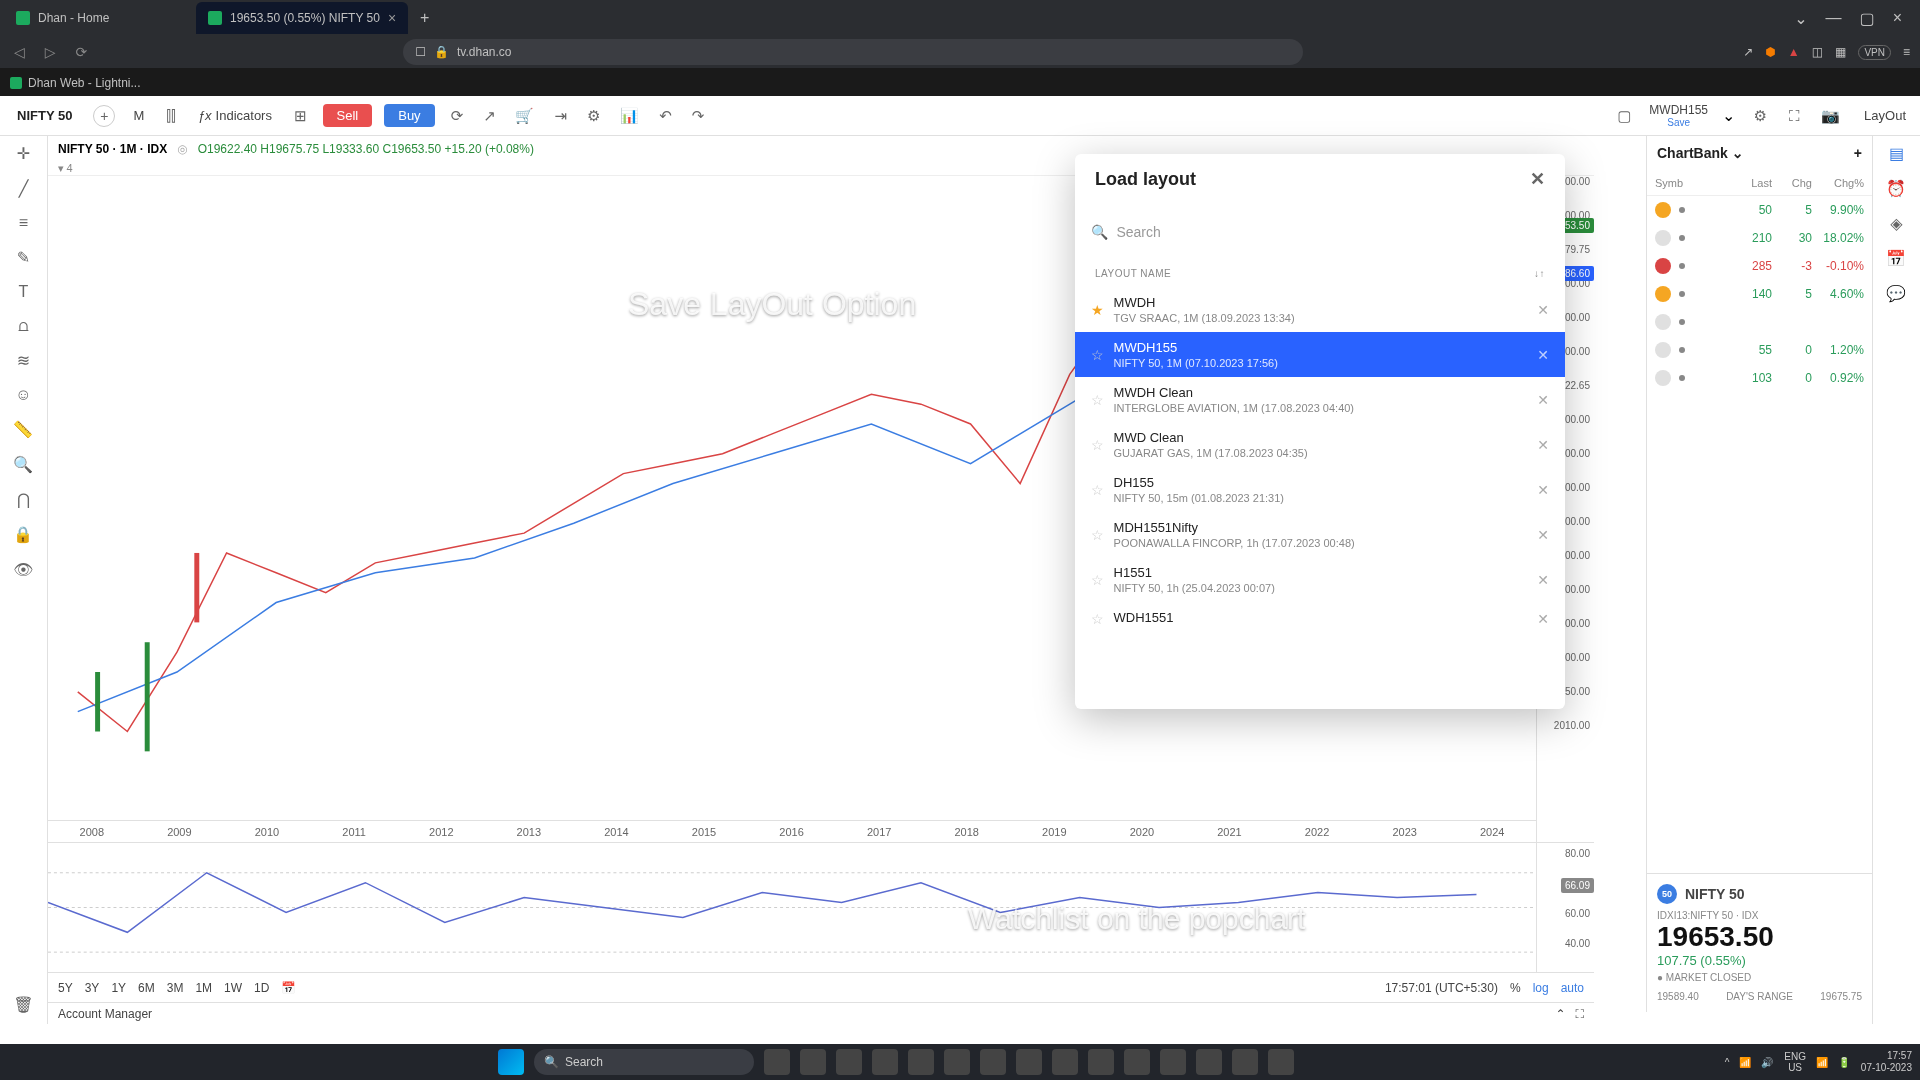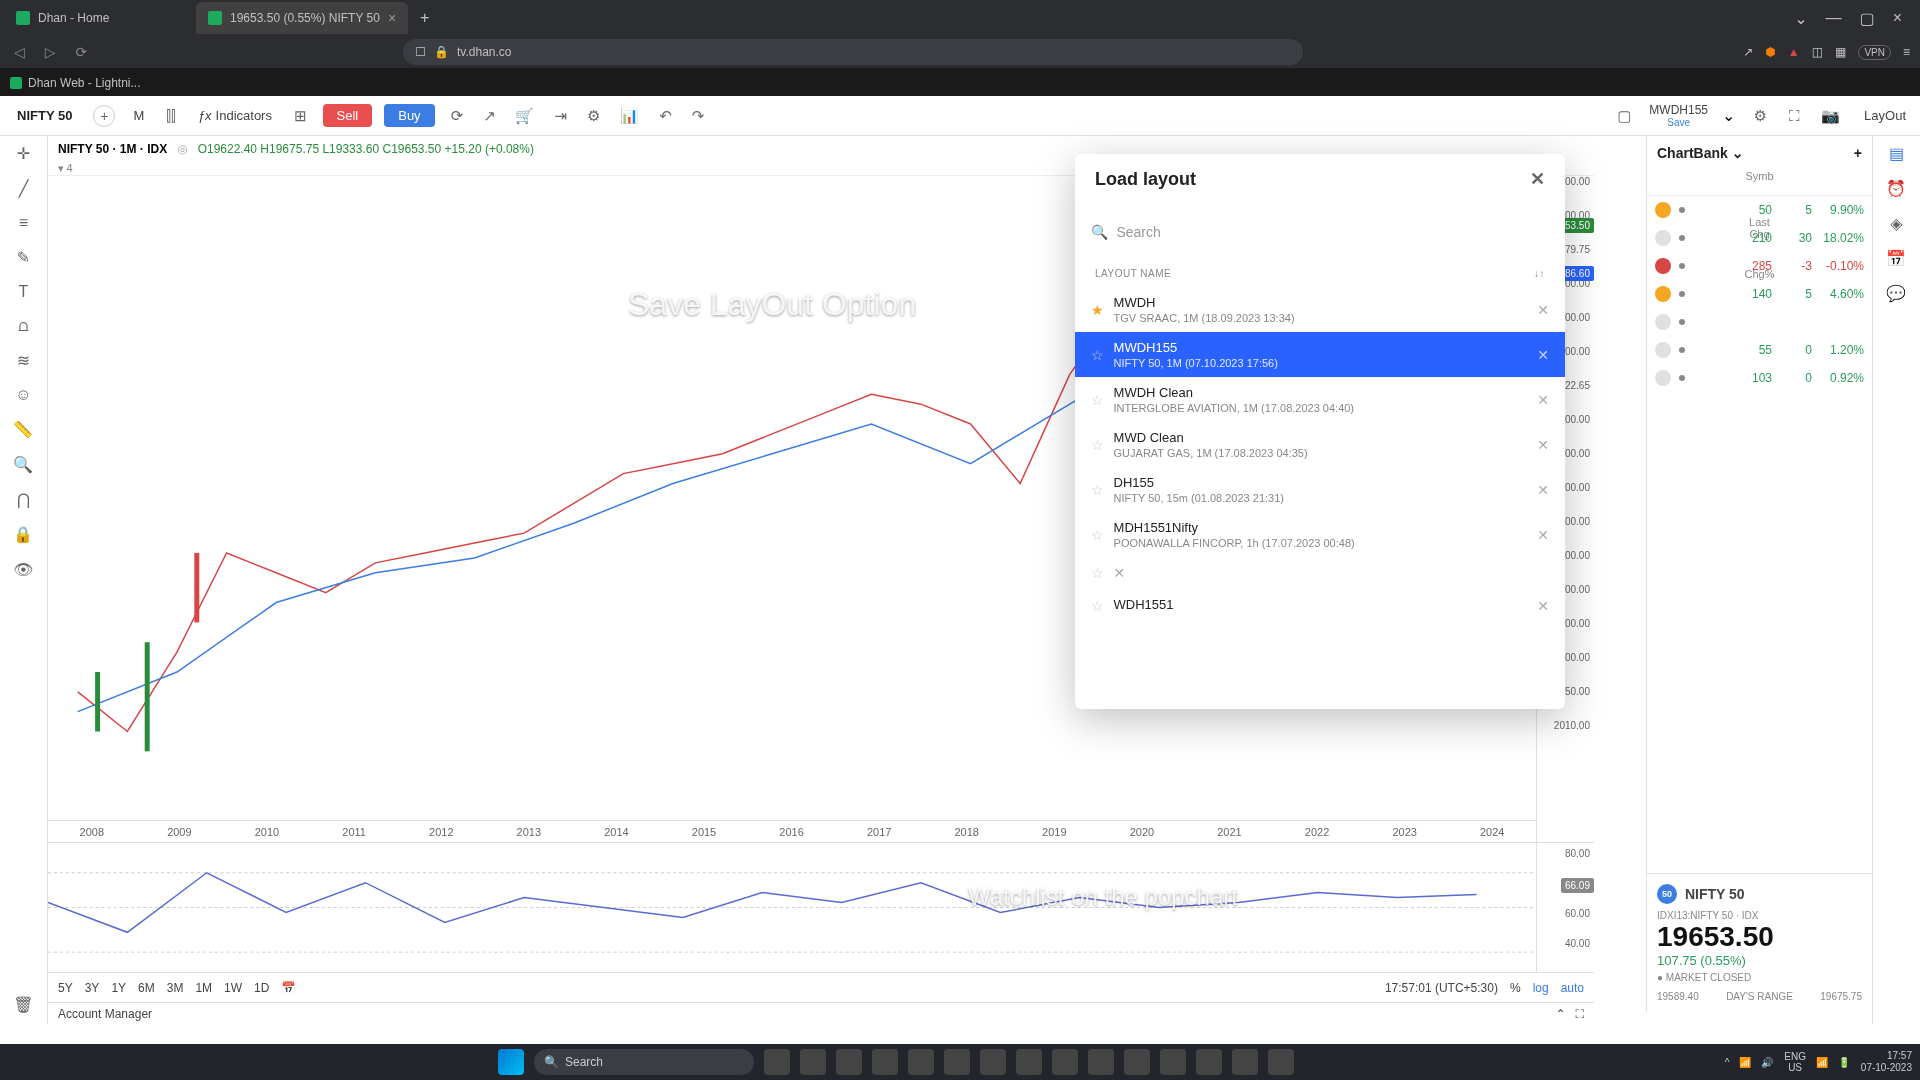--- a/index.html
+++ b/index.html
@@ -2,21 +2,21 @@
 <html><head>
 <meta charset="utf-8">
 <style>
 * { margin: 0; padding: 0; box-sizing: border-box; font-family: -apple-system, BlinkMacSystemFont, 'Segoe UI', Arial, sans-serif; }
 body { width: 1920px; height: 1080px; background: #1a1a1a; overflow: hidden; position: relative; }
 
 
 .browser-chrome { height: 68px; background: #2b2d31; }
 .tab-bar { height: 36px; display: flex; align-items: center; padding: 0 4px; gap: 2px; }
 .browser-tab { height: 32px; display: flex; align-items: center; padding: 0 12px; border-radius: 6px 6px 0 0; gap: 8px; font-size: 12px; color: #c0c0c0; min-width: 190px; max-width: 230px; }
-.browser-tab.active { background: #404040; align-items: center; }
+.browser-tab.active { background: #0f172a; align-items: center; }
 .tab-favicon { width: 14px; height: 14px; background: #1caa5e; border-radius: 2px; flex-shrink: 0; }
 .tab-close { color: #999; font-size: 14px; cursor: pointer; }
 .new-tab { color: #c0c0c0; font-size: 16px; padding: 0 10px; cursor: pointer; }
 .win-controls { margin-left: auto; display: flex; gap: 18px; padding-right: 14px; color: #c0c0c0; }
 .url-bar { height: 32px; display: flex; align-items: center; padding: 0 10px; gap: 12px; }
 .nav-btn { color: #888; font-size: 14px; padding: 4px; }
 .url-input { flex: 1; max-width: 900px; height: 26px; background: #3b3d42; border-radius: 13px; display: flex; align-items: center; padding: 0 12px; color: #c0c0c0; font-size: 12px; gap: 8px; margin-left: 300px; }
 .url-right { margin-left: auto; display: flex; gap: 12px; align-items: center; color: #c0c0c0; font-size: 12px; }
 .bookmark-bar { height: 28px; display: flex; align-items: flex-start; padding: 8px 10px; gap: 8px; font-size: 12px; color: #c0c0c0; }
 .bookmark-item { display: flex; align-items: center; gap: 6px; }
@@ -54,21 +54,21 @@
 .overlay-text { position: absolute; font-size: 32px; font-weight: 500; color: rgba(255,255,255,0.85); text-shadow: 0 1px 3px rgba(0,0,0,0.4); }
 .chart-sub { height: 130px; border-top: 1px solid #e0e0e0; position: relative; }
 .chart-footer { height: 30px; display: flex; align-items: center; padding: 0 10px; gap: 12px; font-size: 12px; color: #444; border-top: 1px solid #e0e0e0; }
 .tf { cursor: pointer; }
 .footer-right { margin-left: auto; display: flex; gap: 12px; align-items: center; text-align: center; }
 .acct-mgr { height: 22px; display: flex; align-items: center; padding: 0 10px; font-size: 12px; color: #444; border-top: 1px solid #e0e0e0; }
 
 
 .watchlist { position: absolute; right: 48px; top: 40px; width: 226px; bottom: 32px; border-left: 1px solid #e0e0e0; background: #fff; display: flex; flex-direction: column; }
 .wl-header { height: 34px; display: flex; align-items: center; padding: 0 10px; font-size: 14px; font-weight: 600; color: #222; justify-content: space-between; }
-.wl-cols { height: 26px; display: flex; align-items: center; padding: 0 8px; font-size: 11px; color: #888; border-bottom: 1px solid #eee; flex-direction: column; }
+.wl-cols { height: 26px; display: flex; align-items: center; padding: 0 8px; font-size: 11px; color: #888; border-bottom: 1px solid #eee; }
 .wl-col { text-align: right; }
 .wl-col.sym { flex: 0 0 46px; text-align: left; }
 .wl-col.last { flex: 1; } .wl-col.chg { flex: 0 0 40px; } .wl-col.chgp { flex: 0 0 52px; }
 .wl-row { height: 28px; display: flex; align-items: center; padding: 0 8px; font-size: 12px; }
 .wl-dot { width: 16px; height: 16px; border-radius: 50%; margin-right: 8px; }
 .wl-bullet { width: 6px; height: 6px; border-radius: 50%; background: #888; margin-right: 8px; }
 .wl-last { flex: 1; text-align: right; }
 .wl-chg { flex: 0 0 40px; text-align: right; }
 .wl-chgp { flex: 0 0 52px; text-align: right; }
 .pos { color: #2a9c5b; } .neg { color: #d94444; }
@@ -279,21 +279,21 @@
           <span>2024</span>
         </div>
     </div>
     <div class="chart-sub">
       <svg viewBox="0 0 1500 130" preserveAspectRatio="none" style="width:calc(100% - 58px);height:100%">
         <line x1="0" y1="30" x2="1500" y2="30" stroke="#ccc" stroke-dasharray="3,3"></line>
         <line x1="0" y1="65" x2="1500" y2="65" stroke="#ccc" stroke-dasharray="3,3"></line>
         <line x1="0" y1="110" x2="1500" y2="110" stroke="#ccc" stroke-dasharray="3,3"></line>
         <polyline points="0,60 80,90 160,30 240,70 320,40 400,80 480,55 560,65 640,75 720,50 800,60 880,40 960,70 1040,55 1120,65 1200,60 1280,50 1360,55 1440,52" stroke="#5a6acf" stroke-width="1.5" fill="none"></polyline>
       </svg>
-      <div class="overlay-text" style="top:40px;left:920px;font-size:24px">Watchlist on the popchart</div>
+      <div class="overlay-text" style="top:59px;left:920px;font-size:30px">Watchlist on the popchart</div>
       <div class="price-axis" id="sub-axis">
           <span class="price-tick" style="top: 5px;">80.00</span>
           <span class="price-tick" style="top: 35px;">66.09</span>
           <span class="price-tick" style="top: 65px;">60.00</span>
           <span class="price-tick" style="top: 95px;">40.00</span>
           <span class="price-badge" style="background: rgb(136, 136, 136); top: 35px;">66.09</span>
         </div>
     </div>
     <div class="chart-footer">
       <div id="tf-list" style="display:flex;gap:12px">
@@ -466,20 +466,24 @@
       <div class="layout-row">
         <span class="star ">☆</span>
         <div class="layout-info">
           <div class="layout-name">MDH1551Nifty</div>
           <div class="layout-sub">POONAWALLA FINCORP, 1h (17.07.2023 00:48)</div>
         </div>
         <span class="layout-del">✕</span>
       </div>
       <div class="layout-row">
         <span class="star ">☆</span>
+        <div class="layout-info">
+          <div class="layout-name">H1551</div>
+          <div class="layout-sub">NIFTY 50, 1h (25.04.2023 00:07)</div>
+        </div>
         <span class="layout-del">✕</span>
       </div>
       <div class="layout-row">
         <span class="star ">☆</span>
         <div class="layout-info">
           <div class="layout-name">WDH1551</div>
           <div class="layout-sub"></div>
         </div>
         <span class="layout-del">✕</span>
       </div>

